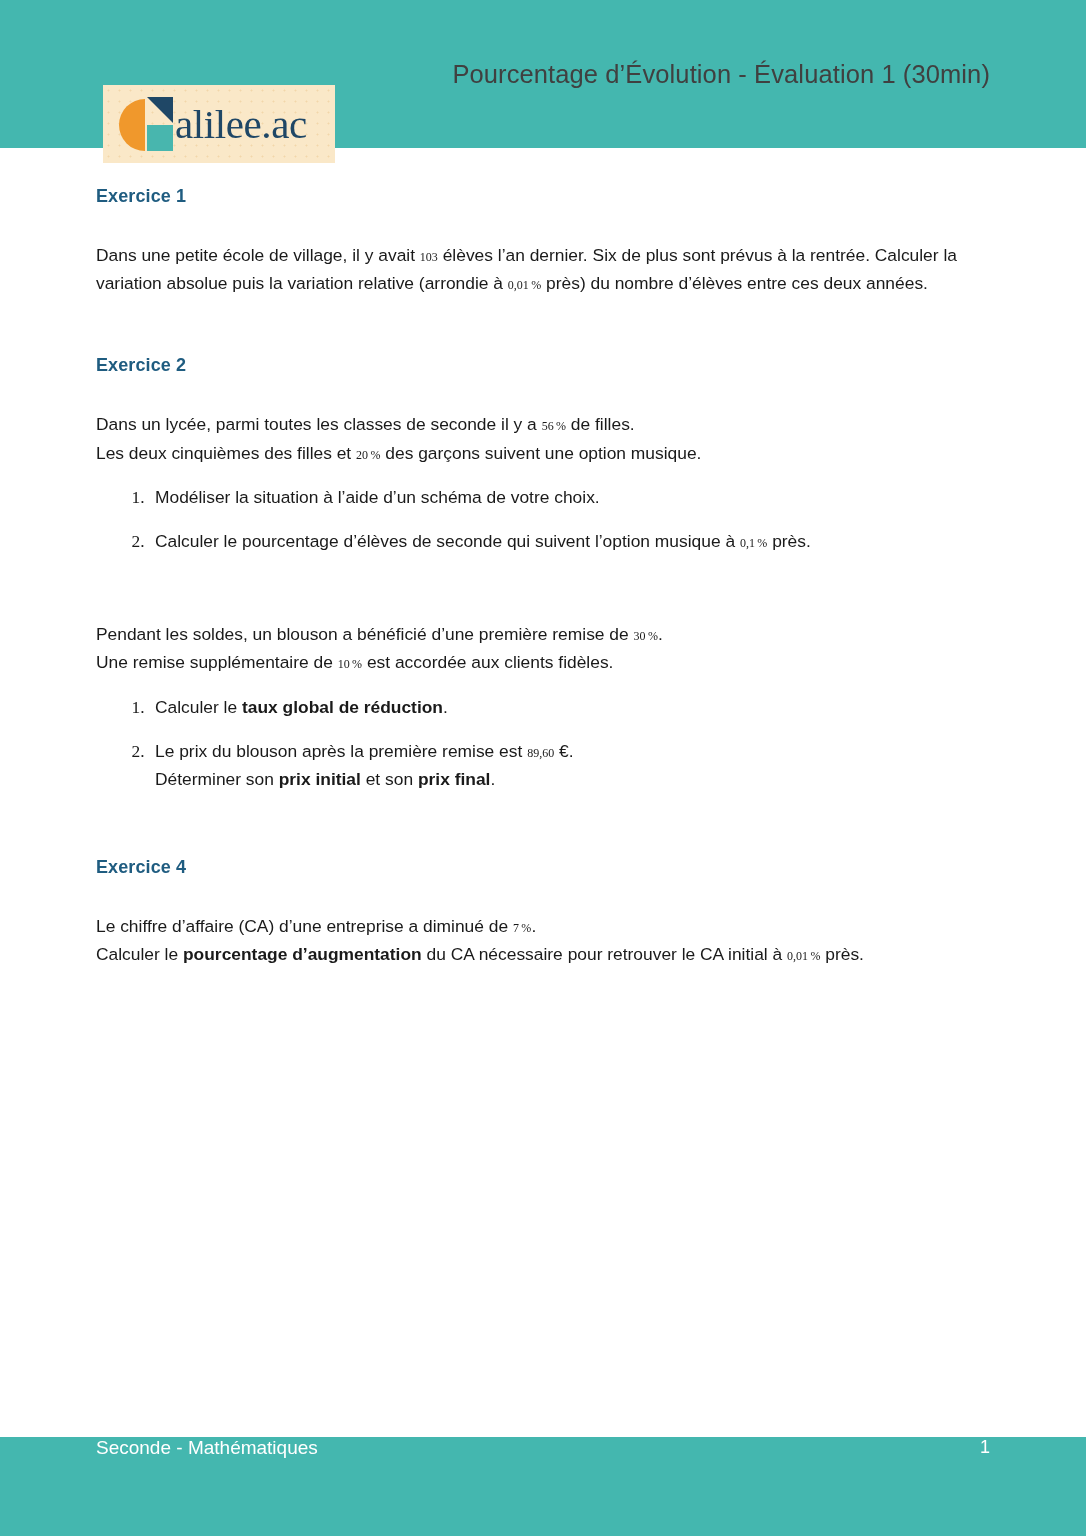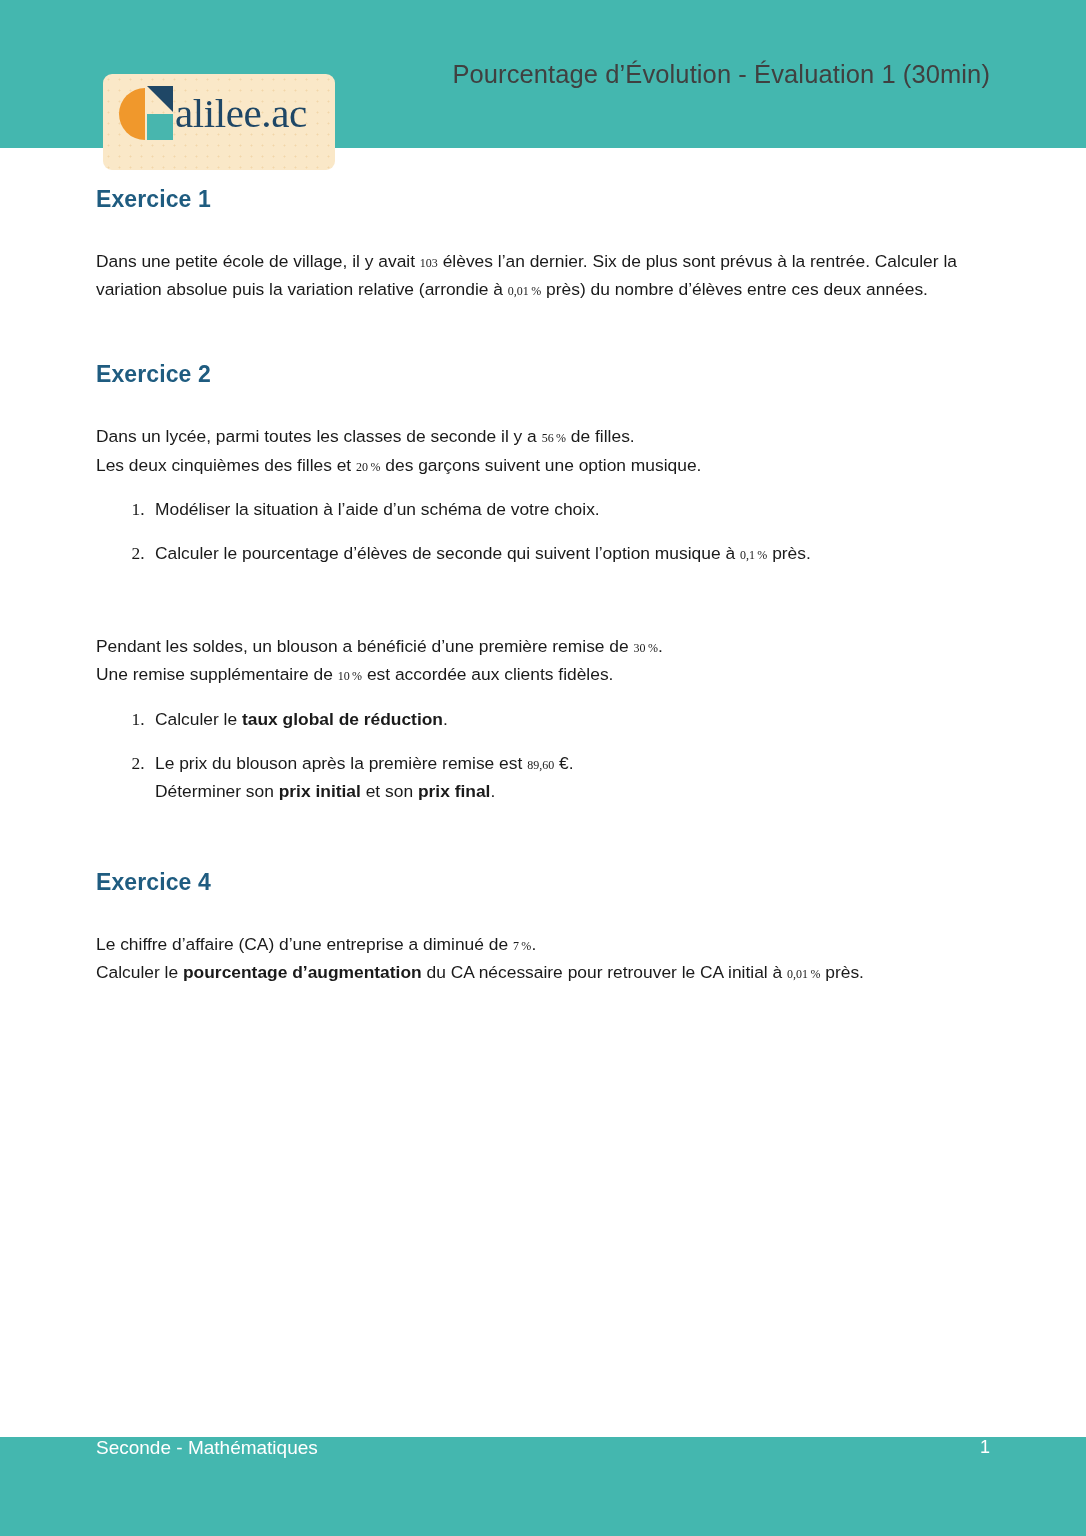--- a/index.html
+++ b/index.html
@@ -35,28 +35,28 @@
     font-size: 25.5px;
     font-weight: 400;
     letter-spacing: 0.1px;
     white-space: nowrap;
   }
 
   
   .logo-card {
     position: absolute;
     left: 103px;
-    top: 74px;
+    top: 85px;
     width: 232px;
-    height: 96px;
+    height: 78px;
     background: #fae8c8;
     background-image:
       radial-gradient(circle, rgba(226,178,110,0.33) 0.9px, transparent 1.1px);
     background-size: 11px 11px;
-    border-radius: 9px;
+    border-radius: 0;
     overflow: hidden;
   }
   .logo-mark {
     position: absolute;
     left: 16px;
     top: 12px;
     width: 57px;
     height: 55px;
   }
   .logo-halfdisc {
@@ -104,21 +104,21 @@
     left: 96px;
     top: 186px;
     width: 894px;
     color: #1a1a1a;
   }
 
   .exercise { }
 
   .ex-heading {
     color: #1f5c80;
-    font-size: 23px;
+    font-size: 18px;
     font-weight: bold;
     margin: 0 0 34px 0;
     letter-spacing: 0.1px;
   }
 
   .ex-body {
     font-size: 17.4px;
     line-height: 1.62;
   }
   .ex-line { }

